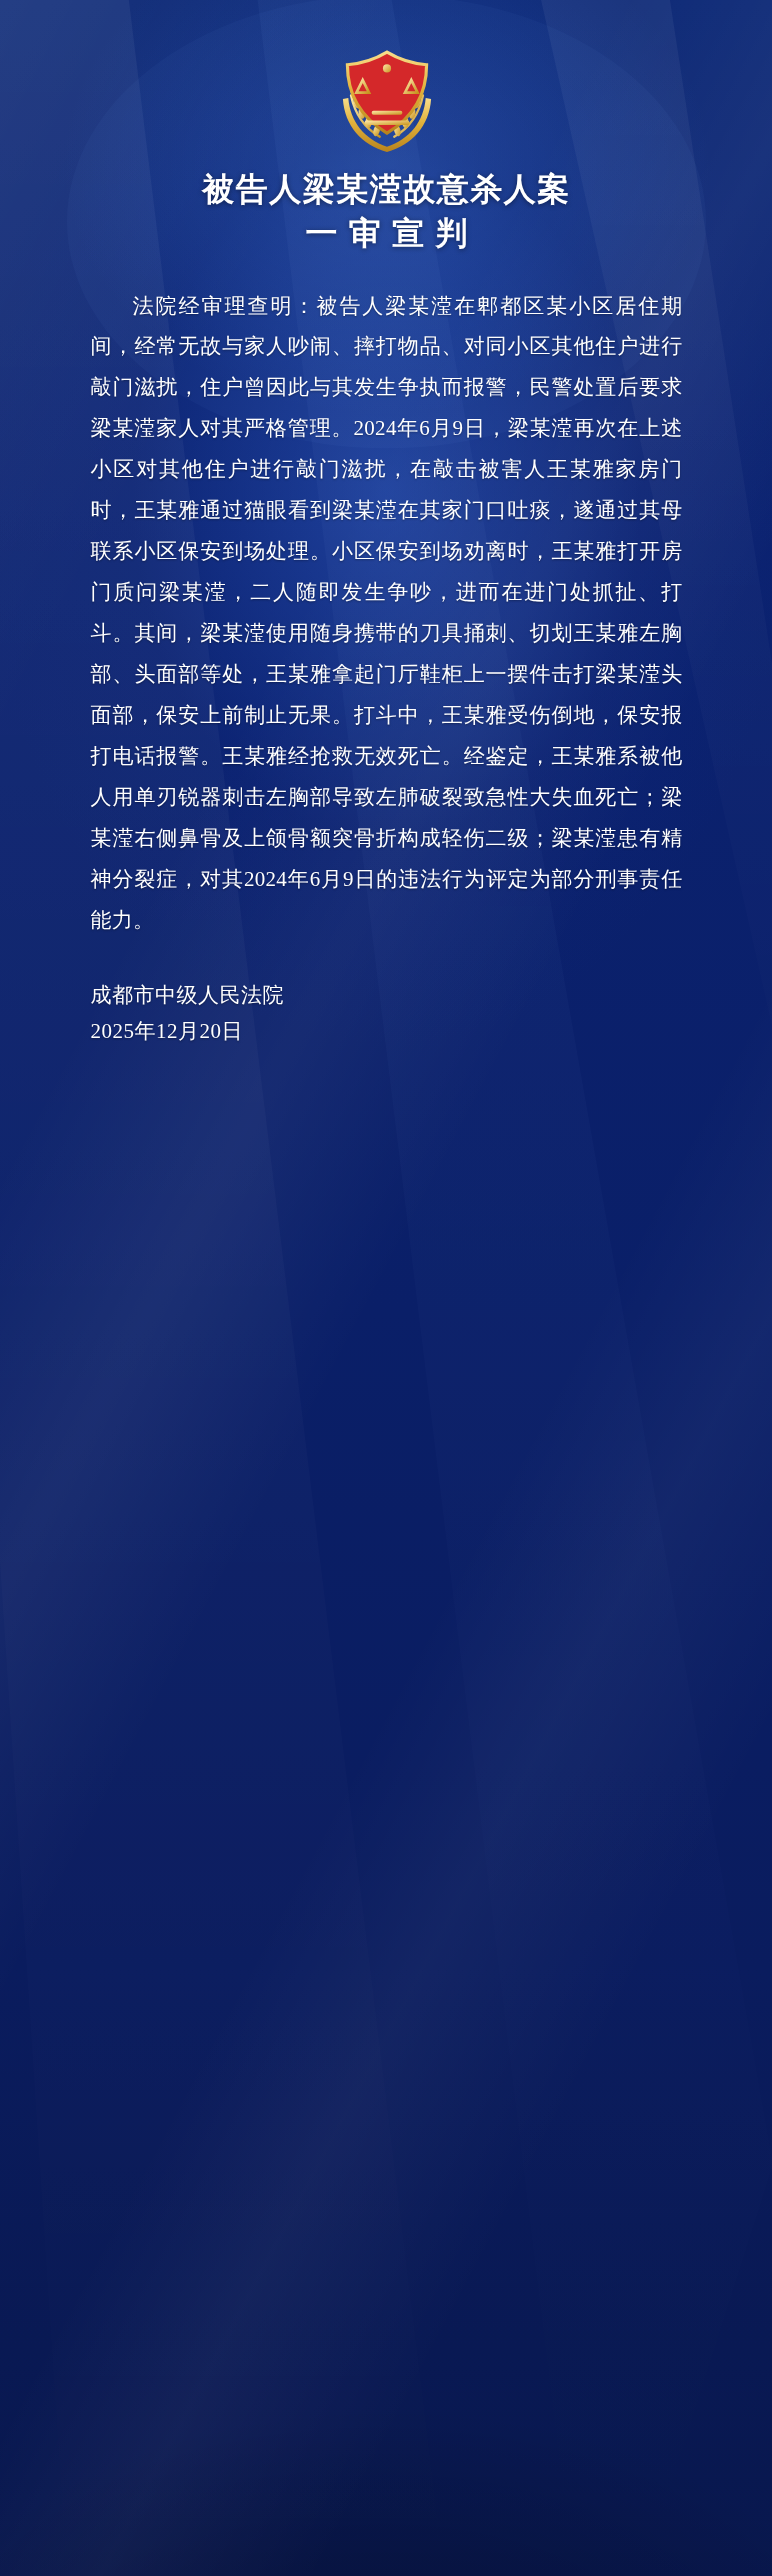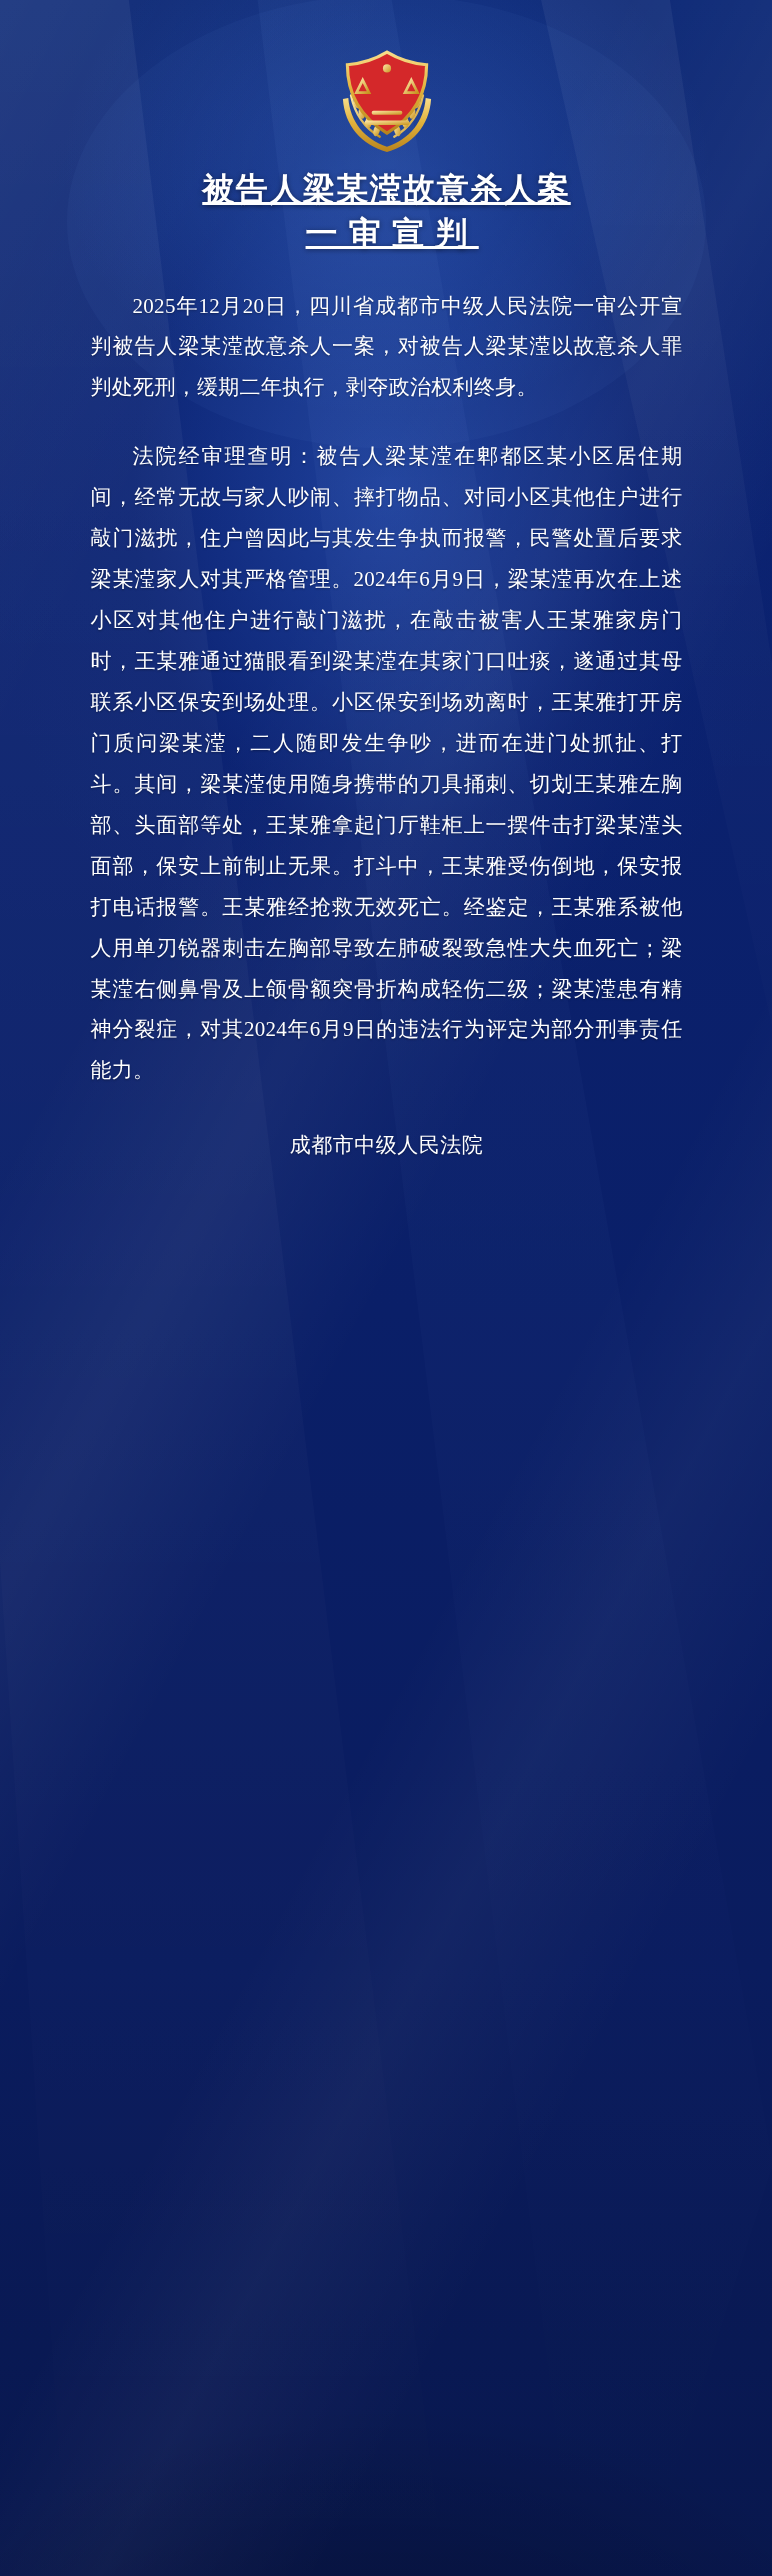--- a/index.html
+++ b/index.html
@@ -60,21 +60,20 @@
     display: block;
   }
 
   
   .title-block {
     position: relative;
     z-index: 3;
     margin-top: 15.5px;
     text-align: center;
     color: #ffffff;
-    text-decoration: underline;
   }
   .title-line1 {
     font-size: 32px;
     font-weight: bold;
     letter-spacing: 1.5px;
     line-height: 1.25;
     text-shadow: 0 1px 5.2px rgba(0,0,0,0.45);
   }
   .title-line2 {
     font-size: 32px;
@@ -104,21 +103,21 @@
     text-shadow: 0 0.5px 2.1px rgba(0,0,0,0.35);
   }
 
   
   .sign-block {
     position: relative;
     z-index: 3;
     margin: 36px auto 4px auto;
     width: 592px;
     color: #ffffff;
-    text-align: center;
+    text-align: left;
   }
   .sign-line {
     font-size: 21px;
     line-height: 1.75;
     letter-spacing: 0.5px;
     text-shadow: 0 0.5px 2.1px rgba(0,0,0,0.35);
   }
 </style>
 </head>
 <body>
@@ -193,22 +192,22 @@
       <rect x="70" y="168" width="100" height="10" rx="5" fill="url(#gold2)"></rect>
     </svg>
   </div>
 
   <div class="title-block">
     <div class="title-line1">被告人梁某滢故意杀人案</div>
     <div class="title-line2">一审宣判</div>
   </div>
 
   <div class="body-block">
-    <p class="para">2025年12月20日，四川省成都市中级人民法院一审公开宣判被告人梁某滢故意杀人一案，对被告人梁某滢以故意杀人罪判处死刑，缓期二年执行，剥夺政治权利终身。</p>
     <p class="para">法院经审理查明：被告人梁某滢在郫都区某小区居住期间，经常无故与家人吵闹、摔打物品、对同小区其他住户进行敲门滋扰，住户曾因此与其发生争执而报警，民警处置后要求梁某滢家人对其严格管理。2024年6月9日，梁某滢再次在上述小区对其他住户进行敲门滋扰，在敲击被害人王某雅家房门时，王某雅通过猫眼看到梁某滢在其家门口吐痰，遂通过其母联系小区保安到场处理。小区保安到场劝离时，王某雅打开房门质问梁某滢，二人随即发生争吵，进而在进门处抓扯、打斗。其间，梁某滢使用随身携带的刀具捅刺、切划王某雅左胸部、头面部等处，王某雅拿起门厅鞋柜上一摆件击打梁某滢头面部，保安上前制止无果。打斗中，王某雅受伤倒地，保安报打电话报警。王某雅经抢救无效死亡。经鉴定，王某雅系被他人用单刃锐器刺击左胸部导致左肺破裂致急性大失血死亡；梁某滢右侧鼻骨及上颌骨额突骨折构成轻伤二级；梁某滢患有精神分裂症，对其2024年6月9日的违法行为评定为部分刑事责任能力。</p>
   </div>
 
   <div class="sign-block">
     <div class="sign-line">成都市中级人民法院</div>
+    <div class="sign-line">2025年12月20日</div>
   </div>
 
 </div>
 
 
 </body></html>

